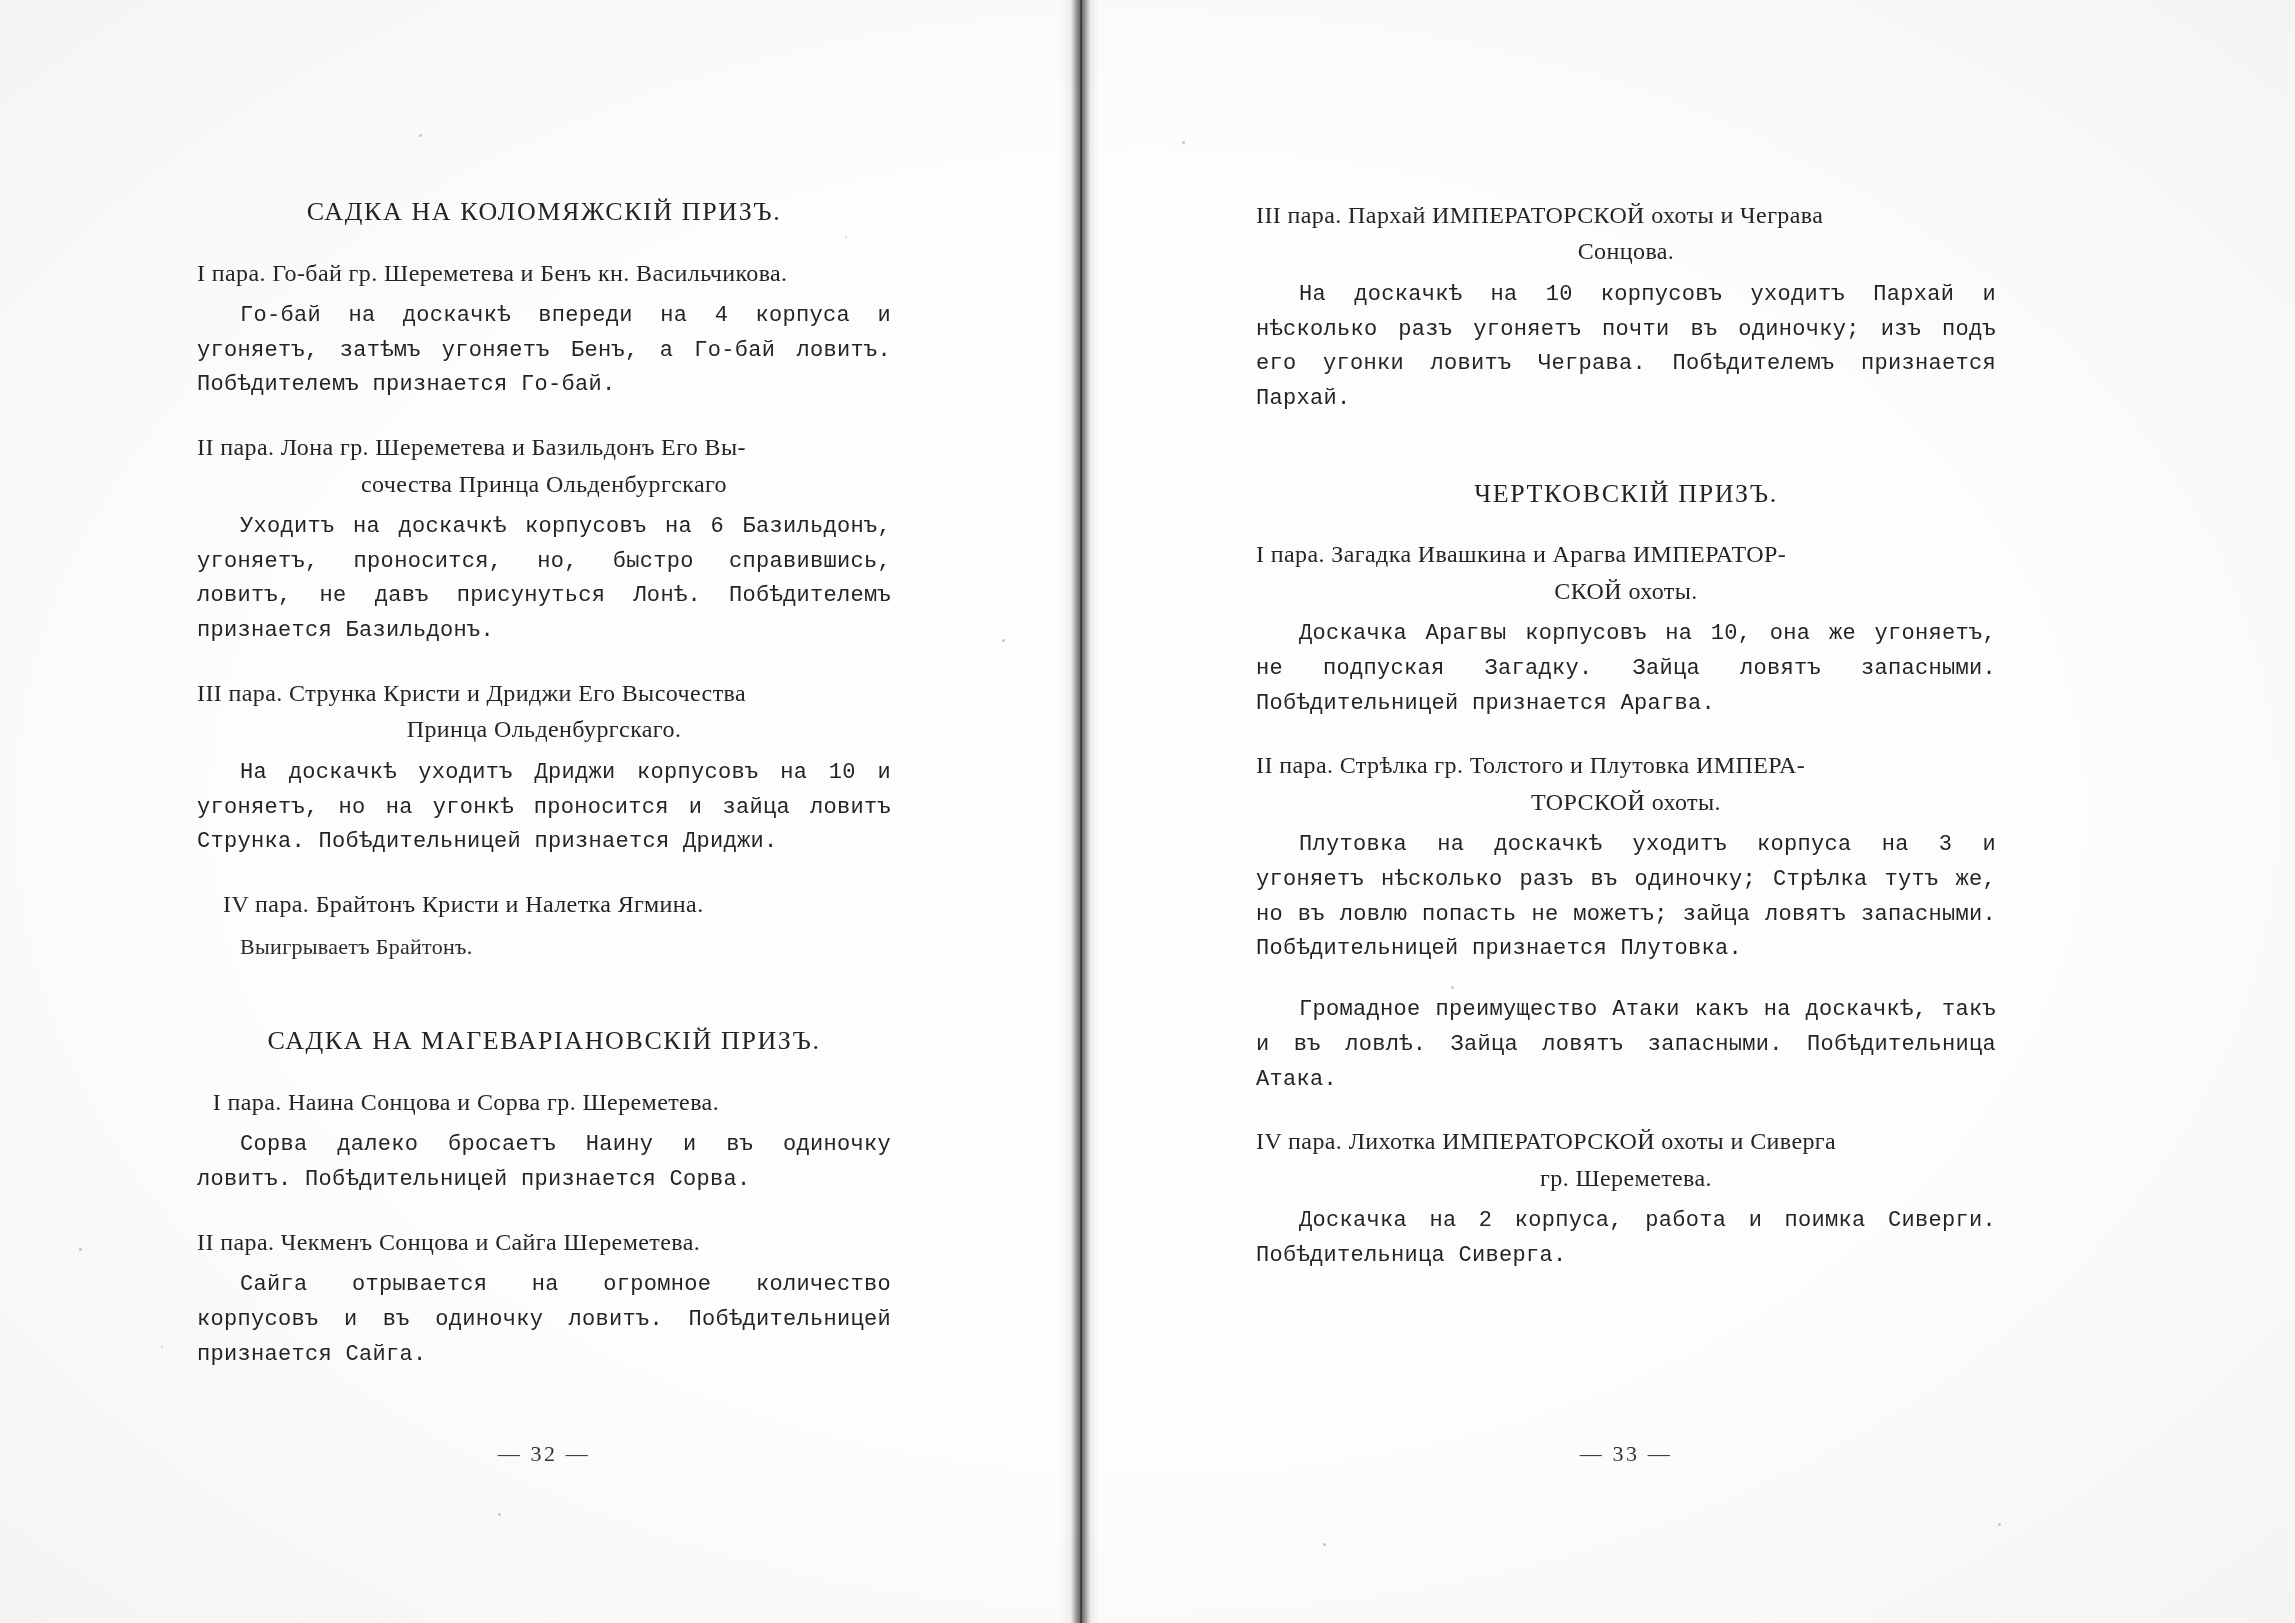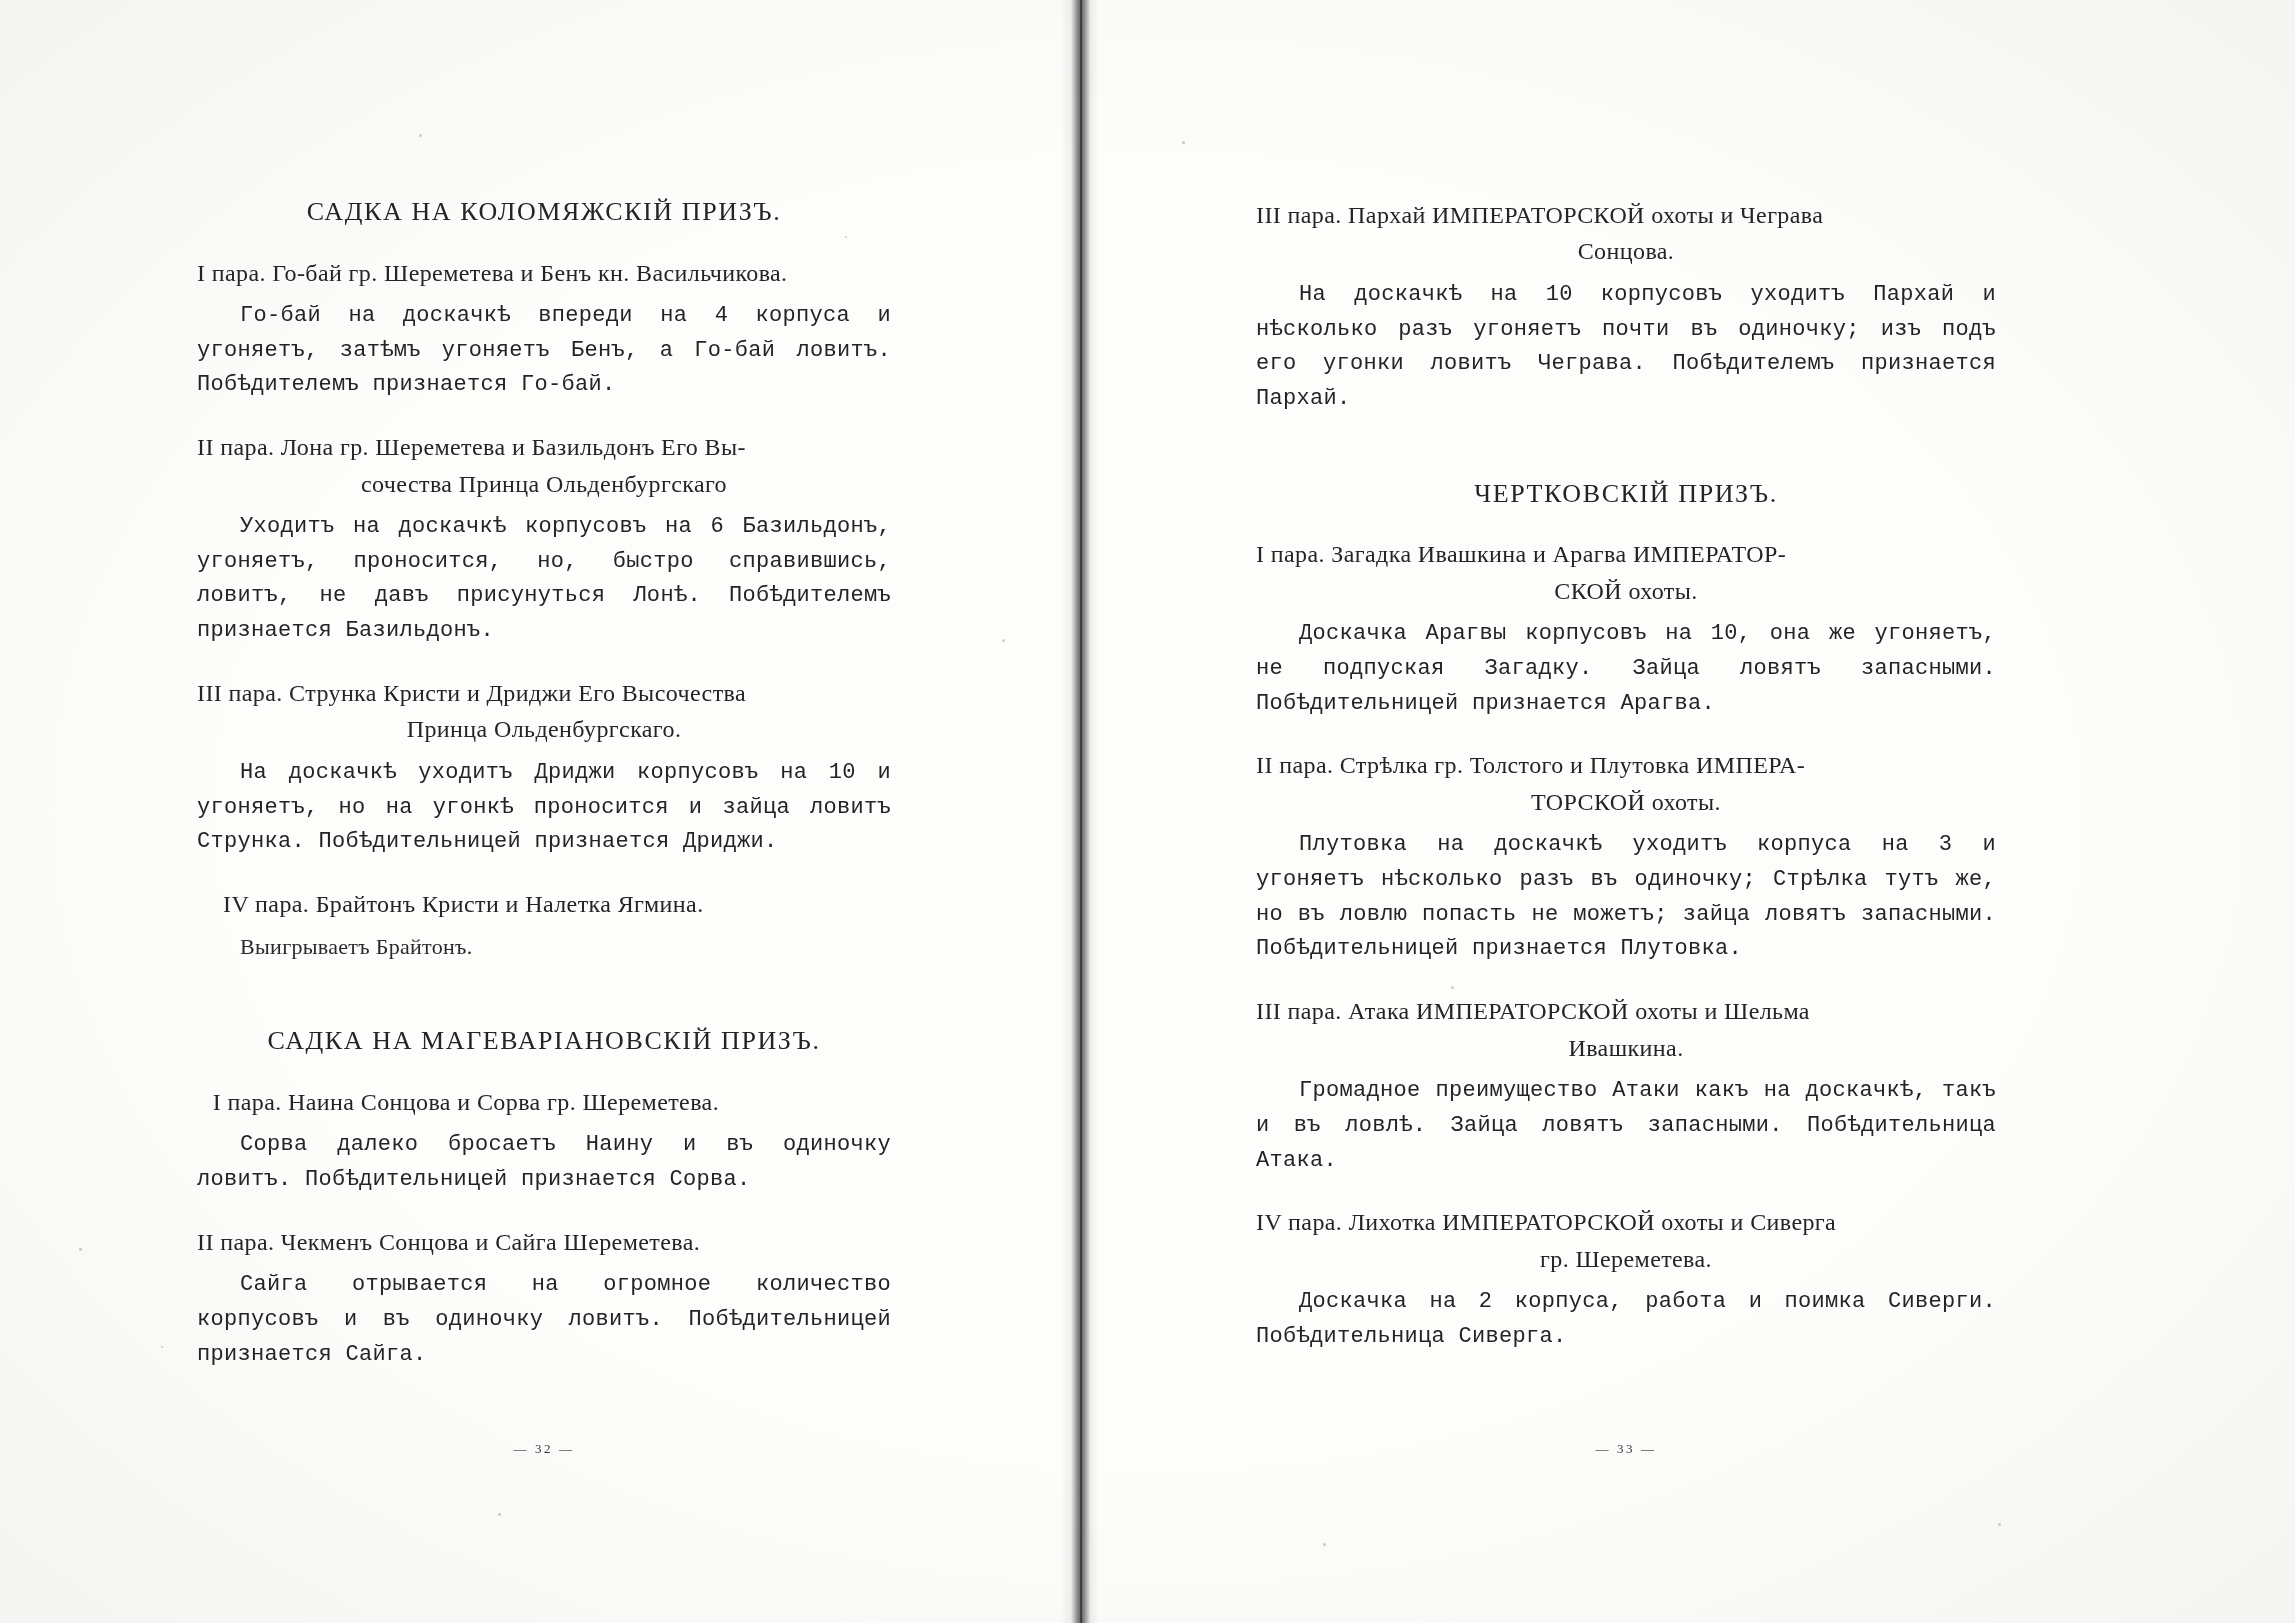--- a/index.html
+++ b/index.html
@@ -103,21 +103,21 @@
   p.body.last { margin-bottom: 30px; }
   p.center-line {
     font-size: 22px;
     line-height: 1.55;
     margin: 0 0 29px 0;
     text-indent: 43px;
     letter-spacing: 0.3px;
   }
   .folio {
     position: absolute;
-    font-size: 13px;
+    font-size: 22px;
     letter-spacing: 2.6px;
     color: #333;
     text-align: center;
   }
   .page-left .folio  { left: 197px; width: 694px; top: 1441px; }
   .page-right .folio { left: 157px; width: 740px; top: 1441px; }
 
   .specks { position: absolute; inset: 0; pointer-events: none; }
   .speck {
     position: absolute;
@@ -192,24 +192,20 @@
         <span class="cont">СКОЙ охоты.</span>
       </p>
       <p class="body">Доскачка Арагвы корпусовъ на 10, она же угоняетъ, не подпуская Загадку. Зайца ловятъ запасными. Побѣдительницей признается Арагва.</p>
 
       <p class="pair">
         <span>II пара. Стрѣлка гр. Толстого и Плутовка ИМПЕРА-</span>
         <span class="cont">ТОРСКОЙ охоты.</span>
       </p>
       <p class="body">Плутовка на доскачкѣ уходитъ корпуса на 3 и угоняетъ нѣсколько разъ въ одиночку; Стрѣлка тутъ же, но въ ловлю попасть не можетъ; зайца ловятъ запасными. Побѣдительницей признается Плутовка.</p>
 
-      <p class="pair">
-        <span>III пара. Атака ИМПЕРАТОРСКОЙ охоты и Шельма</span>
-        <span class="cont">Ивашкина.</span>
-      </p>
       <p class="body">Громадное преимущество Атаки какъ на доскачкѣ, такъ и въ ловлѣ. Зайца ловятъ запасными. Побѣдительница Атака.</p>
 
       <p class="pair">
         <span>IV пара. Лихотка ИМПЕРАТОРСКОЙ охоты и Сиверга</span>
         <span class="cont">гр. Шереметева.</span>
       </p>
       <p class="body last">Доскачка на 2 корпуса, работа и поимка Сиверги. Побѣдительница Сиверга.</p>
 
     </div>
     <div class="folio">—  33  —</div>

